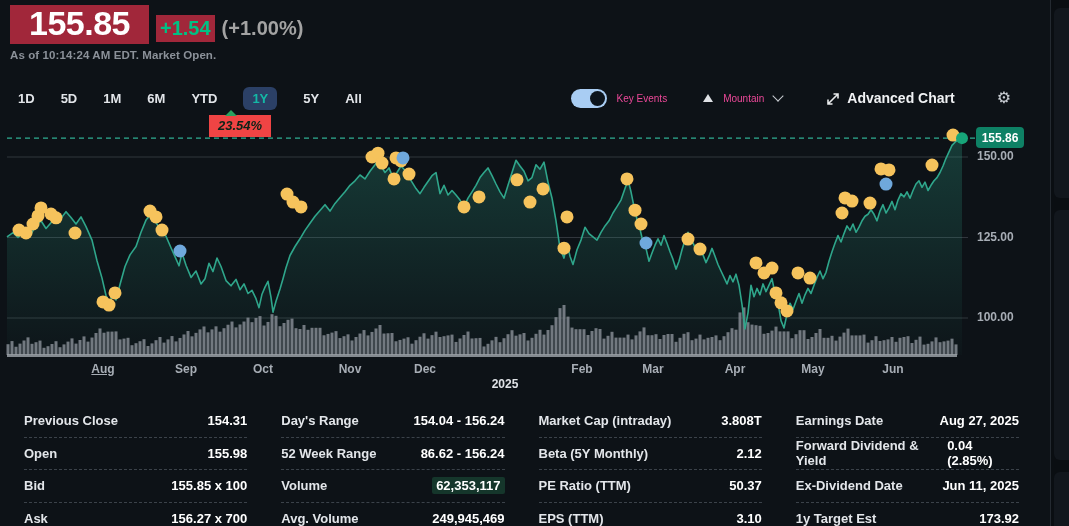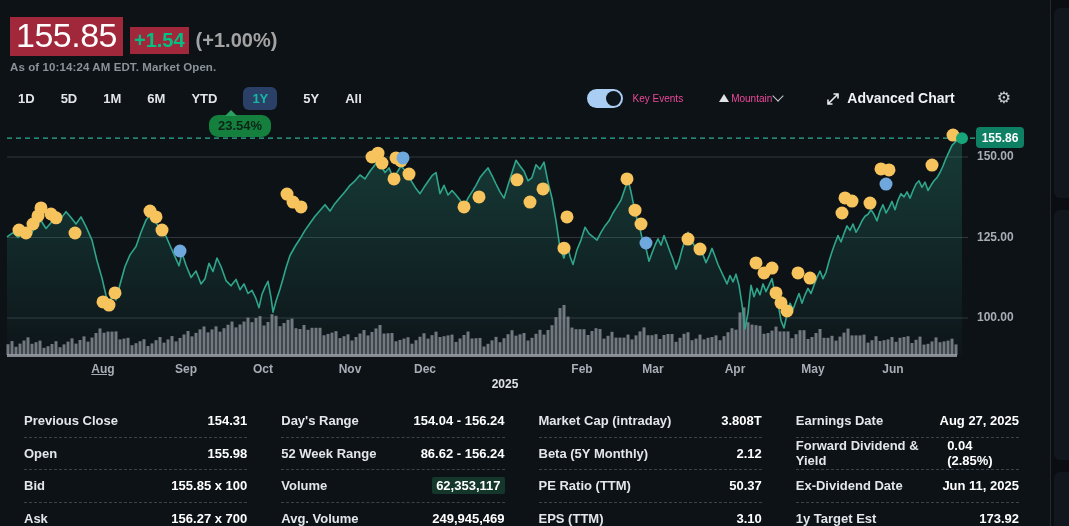--- a/index.html
+++ b/index.html
@@ -2,49 +2,49 @@
 <html><head>
 <meta charset="utf-8">
 <style>
   html,body{margin:0;padding:0;background:#05080b;}
   .screen{position:relative;width:1069px;height:526px;overflow:hidden;
     background:#0d1217;font-family:"Liberation Sans",sans-serif;
     -webkit-font-smoothing:antialiased;}
   
   .header{position:absolute;left:10px;top:5px;}
   .price-row{display:flex;align-items:baseline;}
-  .price{font-size:34px;font-weight:normal;color:#fff;background:#a1273a;
-    padding:1px 6px 2px;letter-spacing:-.5px;line-height:1.05;margin-top:12px;}
+  .price{font-size:34px;font-weight:bold;color:#fff;background:#a1273a;
+    padding:1px 19px 2px;letter-spacing:-.5px;line-height:1.05;}
   .change{font-size:20px;font-weight:bold;color:#00c184;background:#a1273a;
     padding:2px 4px;margin-left:7px;}
   .change-pct{font-size:20px;font-weight:bold;color:#a3a3a3;margin-left:7px;}
   .asof{margin-top:5px;font-size:11.5px;font-weight:bold;color:#8b9199;letter-spacing:.1px;}
   
   .toolbar{position:absolute;left:0;right:0;top:84px;height:28px;display:flex;
     justify-content:space-between;align-items:center;padding:0 58px 0 18px;}
   .ranges{display:flex;align-items:center;gap:26px;}
   .range-tab{font-size:13px;font-weight:bold;color:#e2e5e9;padding:4px 0;cursor:pointer;}
   .range-tab.active{background:#2b4066;color:#14b8a6;padding:4px 9px;border-radius:6px;}
   .tools{display:flex;align-items:center;}
   .toggle{width:36px;height:19px;border-radius:10px;background:#a9cdf3;
     position:relative;display:inline-block;cursor:pointer;}
   .toggle .knob{position:absolute;right:2px;top:2px;width:15px;height:15px;
     border-radius:50%;background:#0c141c;}
   .tool-label{font-size:10px;font-weight:normal;color:#ec4899;margin-left:10px;}
-  .chart-type{display:flex;align-items:center;gap:2px;margin-left:36px;cursor:pointer;}
+  .chart-type{display:flex;align-items:center;gap:10px;margin-left:36px;cursor:pointer;}
   .mtn-icon{width:0;height:0;border-left:5px solid transparent;
     border-right:5px solid transparent;border-bottom:8px solid #dfe2e6;display:inline-block;}
   .chev{width:7px;height:7px;border-right:1.8px solid #c8ccd2;border-bottom:1.8px solid #c8ccd2;
     transform:rotate(45deg);display:inline-block;margin-top:-4px;}
   .adv{display:flex;align-items:flex-end;gap:7px;margin-left:44px;cursor:pointer;}
   .adv span{font-size:14px;font-weight:bold;color:#f0f2f4;}
   .gear{font-size:16px;color:#c9ced4;margin-left:42px;cursor:pointer;line-height:1;}
   
-  .perf-badge{position:absolute;left:209px;top:115px;z-index:3;background:#15803d;
-    color:#0b2418;font-size:13px;font-weight:bold;padding:3px 9px 4px;border-radius:9px;}
+  .perf-badge{position:absolute;left:209px;top:115px;z-index:3;background:#ef4444;
+    color:#0b2418;font-size:13px;font-weight:bold;padding:3px 9px 4px;border-radius:0;font-style:italic;}
   .perf-badge:before{content:"";position:absolute;top:-5px;left:16px;width:0;height:0;
     border-left:6px solid transparent;border-right:6px solid transparent;
     border-bottom:6px solid #2aa15f;}
   
   #chart-svg{position:absolute;left:0;top:120px;}
   #axis-layer{position:absolute;inset:0;pointer-events:none;}
   .ytick{position:absolute;font-size:12px;font-weight:bold;color:#a7adb5;}
   .cur-badge{position:absolute;left:976px;top:127px;width:48px;height:21px;background:#0e8165;
     border-radius:4px;color:#fff;font-size:12px;font-weight:bold;display:flex;
     align-items:center;justify-content:center;}

